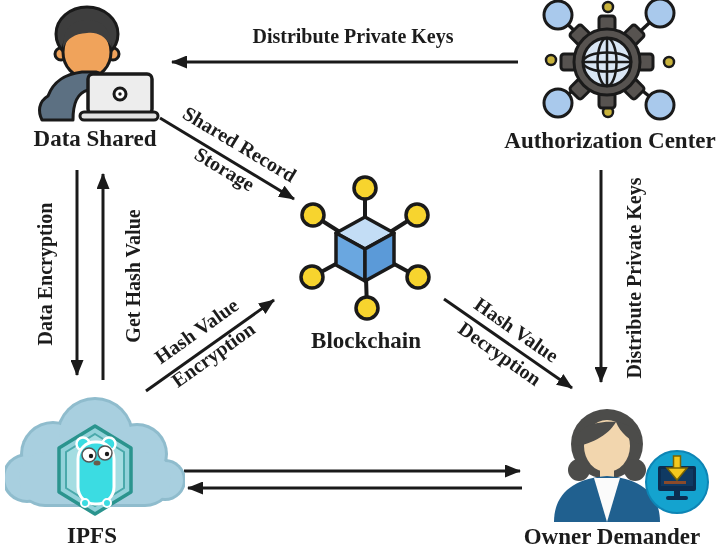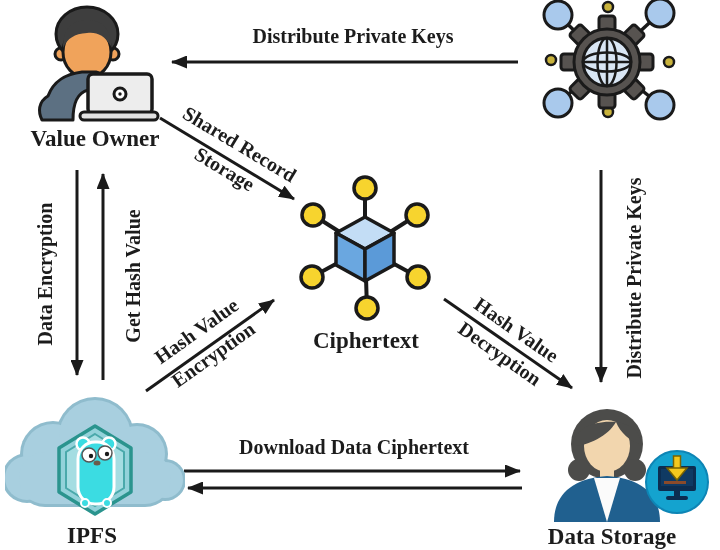--- a/index.html
+++ b/index.html
@@ -178,24 +178,25 @@
       <rect x="132" y="85" width="22" height="3" fill="#8a4a2a"></rect>
       <rect x="142" y="95" width="6" height="5" fill="#0c2d50"></rect>
       <rect x="134" y="100" width="22" height="4" rx="2" fill="#0c2d50"></rect>
       <g fill="#f4c81e" stroke="#7a6300" stroke-width="1.5">
         <rect x="141.5" y="60" width="7" height="13"></rect>
         <polygon points="135,72 155,72 145,84"></polygon>
       </g>
     </g>
   </svg>
 
-  <div class="lbl node-lbl" style="left:95px;top:139px">Value Owner</div>
-  <div class="lbl node-lbl" style="left:366px;top:341px">Ciphertext</div>
+  <div class="lbl node-lbl" style="left:95px;top:139px">Data Shared</div>
+  <div class="lbl node-lbl" style="left:610px;top:141px">Authorization Center</div>
+  <div class="lbl node-lbl" style="left:366px;top:341px">Blockchain</div>
   <div class="lbl node-lbl" style="left:92px;top:536px">IPFS</div>
-  <div class="lbl node-lbl" style="left:612px;top:537px">Data Storage</div>
+  <div class="lbl node-lbl" style="left:612px;top:537px">Owner Demander</div>
 
   <div class="lbl" style="left:353px;top:36px">Distribute Private Keys</div>
 
   <div class="lbl two-line" style="left:232px;top:157px;transform:translate(-50%,-50%) rotate(31deg)">
     <div>Shared Record</div>
     <div>Storage</div>
   </div>
 
   <div class="lbl" style="left:45px;top:274px;transform:translate(-50%,-50%) rotate(-90deg)">Data Encryption</div>
 
@@ -206,16 +207,15 @@
   <div class="lbl two-line" style="left:205px;top:343px;transform:translate(-50%,-50%) rotate(-35.5deg)">
     <div>Hash Value</div>
     <div>Encryption</div>
   </div>
 
   <div class="lbl two-line" style="left:508px;top:342px;transform:translate(-50%,-50%) rotate(35deg)">
     <div>Hash Value</div>
     <div>Decryption</div>
   </div>
 
-  <div class="lbl" style="left:354px;top:447px">Download Data Ciphertext</div>
 
 
 </div>
 
 </body></html>

